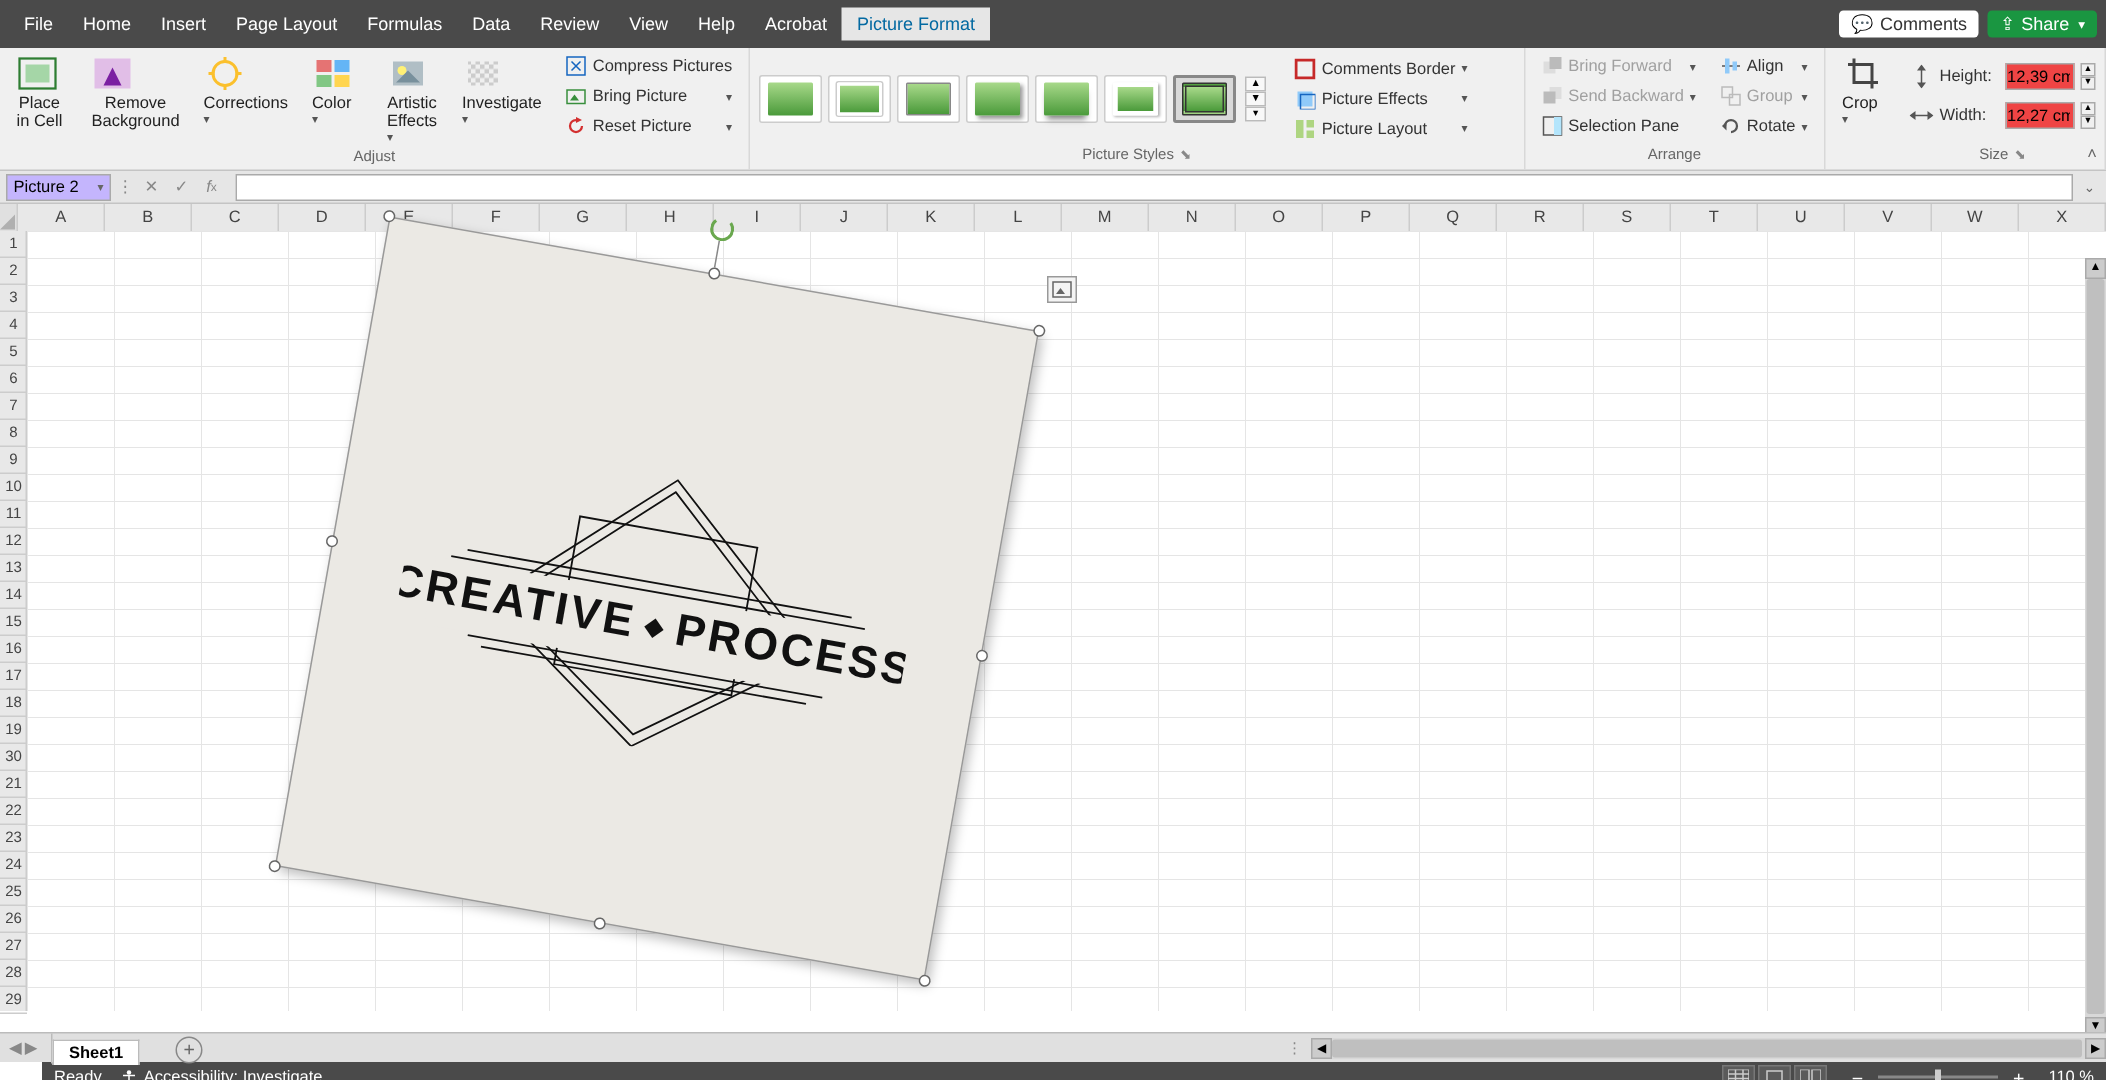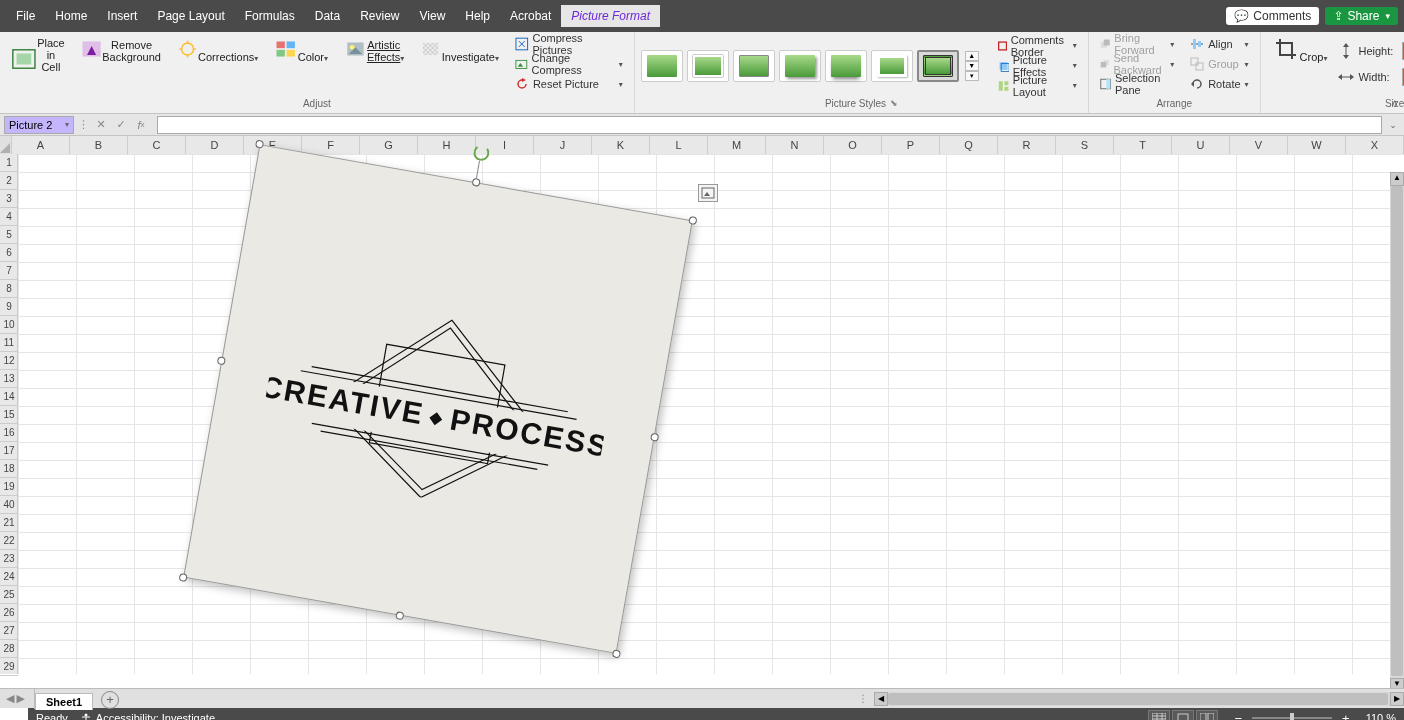--- a/index.html
+++ b/index.html
@@ -1,34 +1,34 @@
 <!DOCTYPE html>
 <html><head>
 <meta charset="utf-8">
 <style>
 * { box-sizing: border-box; margin: 0; padding: 0; font-family: "Segoe UI", Arial, sans-serif; }
 body { background: #fff; width: 1404px; height: 720px; overflow: hidden; user-select: none; }
 
 
 .menubar { background: #4a4a4a; height: 24px; display: flex; align-items: center; padding: 16px 6px; color: #fff; font-size: 12px; }
 .menubar .tab { padding: 4px 10px; cursor: pointer; }
-.menubar .tab.active { background: #e6e6e6; color: #6d28d9; font-style: italic; }
+.menubar .tab.active { background: #e6e6e6; color: #0369a1; }
 .menubar .spacer { flex: 1; }
 .menubar .pill { background: #fff; color: #333; border-radius: 3px; padding: 2px 8px; margin-left: 6px; display: flex; align-items: center; gap: 4px; font-size: 12px; }
 .menubar .pill.share { background: #1a9641; color: #fff; }
 .menubar .pill.share .arrow { font-size: 9px; margin-left: 2px; }
 
 
 .ribbon { background: #f0f0f0; height: 82px; display: flex; border-bottom: 1px solid #c4c4c4; position: relative; }
 .ribbon-group { display: flex; flex-direction: column; align-items: center; border-right: 1px solid #d8d8d8; padding: 2px 6px; }
 .ribbon-group .group-content { display: flex; flex: 1; align-items: flex-start; gap: 6px; }
 .ribbon-group .group-label { font-size: 10px; color: #666; padding-bottom: 2px; height: 14px; display: flex; align-items: center; }
 .ribbon-group .group-label.with-launcher::after { content: "⬊"; font-size: 9px; margin-left: 4px; color: #888; }
 
-.big-button { display: flex; flex-direction: row; align-items: flex-end; justify-content: flex-start; padding: 2px 4px; cursor: pointer; border: 1px solid transparent; border-radius: 2px; min-width: 44px; }
+.big-button { display: flex; flex-direction: column; align-items: flex-start; justify-content: flex-start; padding: 2px 4px; cursor: pointer; border: 1px solid transparent; border-radius: 2px; min-width: 44px; }
 .big-button .icon { width: 28px; height: 24px; margin-bottom: 2px; }
 .big-button .label { font-size: 11px; color: #222; text-align: center; line-height: 12px; }
 .big-button .arrow { font-size: 8px; color: #555; }
 
 .small-cmd { display: flex; align-items: center; gap: 4px; font-size: 11px; color: #333; padding: 2px 4px; cursor: pointer; height: 20px; border: 1px solid transparent; }
 .small-cmd.disabled { color: #a0a0a0; cursor: default; }
 .small-cmd .ic { width: 14px; height: 14px; display: inline-block; }
 .small-cmd .arrow { font-size: 8px; color: #555; margin-left: auto; }
 
 .styles-gallery { display: flex; gap: 4px; align-items: center; }
@@ -81,21 +81,21 @@
 .logo-art { position: relative; width: 340px; height: 200px; }
 .logo-art svg { width: 100%; height: 100%; }
 
 .smart-tag { position: absolute; left: 680px; top: 30px; width: 20px; height: 18px; border: 1px solid #999; background: #f4f4f4; display: flex; align-items: center; justify-content: center; font-size: 11px; cursor: pointer; }
 
 
 .sheet-bar { height: 20px; background: #e0e0e0; display: flex; align-items: center; border-top: 1px solid #bbb; font-size: 11px; }
 .sheet-nav { width: 34px; display: flex; gap: 2px; padding-left: 6px; color: #888; }
 .sheet-nav span { cursor: pointer; }
 .sheet-tabs { display: flex; align-items: flex-end; height: 20px; border-left: 1px solid #bbb; }
-.sheet-tab { background: #fff; border: 1px solid #bbb; border-bottom: none; padding: 2px 10px; margin-right: 2px; border-radius: 0 0 0 0; position: relative; top: 1px; cursor: pointer; font-weight: 600; }
+.sheet-tab { background: #fff; border: 1px solid #bbb; border-bottom: none; padding: 2px 10px; margin-right: 18px; border-radius: 0 0 0 0; position: relative; top: 1px; cursor: pointer; font-weight: 600; }
 .add-sheet { width: 18px; height: 18px; border: 1.5px solid #888; border-radius: 50%; display: flex; align-items: center; justify-content: center; font-size: 13px; color: #666; margin-left: 6px; cursor: pointer; }
 .sheet-bar .spacer { flex: 1; }
 .h-scroll { width: 530px; height: 14px; display: flex; align-items: center; }
 .h-scroll .btn { width: 14px; height: 14px; background: #ccc; border: 1px solid #aaa; font-size: 8px; text-align: center; line-height: 12px; cursor: pointer; }
 .h-scroll .track { flex: 1; height: 14px; background: #d8d8d8; position: relative; }
 .h-scroll .thumb { position: absolute; left: 0; width: 500px; height: 12px; top: 1px; background: #bfbfbf; border-radius: 2px; }
 .v-scroll { position: absolute; right: 0; top: 18px; width: 14px; height: 520px; background: #d8d8d8; }
 .v-scroll .btn { width: 14px; height: 14px; background: #ccc; border: 1px solid #aaa; font-size: 8px; text-align: center; }
 .v-scroll .thumb { position: absolute; top: 14px; width: 12px; left: 1px; height: 490px; background: #bfbfbf; border-radius: 2px; }
 
@@ -180,21 +180,21 @@
           </svg>
         <div class="label">Color</div>
         <span class="arrow">▾</span>
       </div>
       <div class="big-button">
         <svg class="icon" viewBox="0 0 28 24">
             <rect x="4" y="4" width="20" height="16" fill="#b0bec5"></rect>
             <circle cx="10" cy="10" r="3" fill="#fff176"></circle>
             <polygon points="6,18 14,10 22,18" fill="#78909c"></polygon>
           </svg>
-        <div class="label" style="white-space:pre-line;text-decoration:underline;">Artistic
+        <div class="label" style="white-space:pre-line;">Artistic
 Effects</div>
         <span class="arrow">▾</span>
       </div>
       <div class="big-button">
         <svg class="icon" viewBox="0 0 28 24">
             <rect x="4" y="4" width="20" height="16" fill="url(#g)"></rect>
             <defs>
               <pattern id="g" width="6" height="6" patternUnits="userSpaceOnUse">
                 <rect width="3" height="3" fill="#ccc"></rect>
                 <rect x="3" y="3" width="3" height="3" fill="#ccc"></rect>
@@ -210,21 +210,21 @@
               <rect x="1" y="1" width="12" height="12" fill="none" stroke="#1565c0"></rect>
               <path d="M4 4 L7 7 L4 10 M10 4 L7 7 L10 10" stroke="#1565c0" fill="none"></path>
             </svg>
           <span>Compress Pictures</span>
         </div>
         <div class="small-cmd">
           <svg class="ic" viewBox="0 0 14 14">
               <rect x="1" y="3" width="12" height="9" fill="none" stroke="#388e3c"></rect>
               <polygon points="3,10 6,6 9,10" fill="#388e3c"></polygon>
             </svg>
-          <span>Change Compress</span>
+          <span>Bring Picture</span>
           <span class="arrow">▾</span>
         </div>
         <div class="small-cmd">
           <svg class="ic" viewBox="0 0 14 14">
               <path d="M11 7 A4 4 0 1 1 7 3" fill="none" stroke="#d32f2f" stroke-width="1.5"></path>
               <polygon points="7,1 11,3 7,5" fill="#d32f2f"></polygon>
             </svg>
           <span>Reset Picture</span>
           <span class="arrow">▾</span>
         </div>
@@ -462,21 +462,21 @@
         <div class="row-h">10</div>
         <div class="row-h">11</div>
         <div class="row-h">12</div>
         <div class="row-h">13</div>
         <div class="row-h">14</div>
         <div class="row-h">15</div>
         <div class="row-h">16</div>
         <div class="row-h">17</div>
         <div class="row-h">18</div>
         <div class="row-h">19</div>
-        <div class="row-h">40</div>
+        <div class="row-h">30</div>
         <div class="row-h">21</div>
         <div class="row-h">22</div>
         <div class="row-h">23</div>
         <div class="row-h">24</div>
         <div class="row-h">25</div>
         <div class="row-h">26</div>
         <div class="row-h">27</div>
         <div class="row-h">28</div>
         <div class="row-h">29</div>
       </div>

